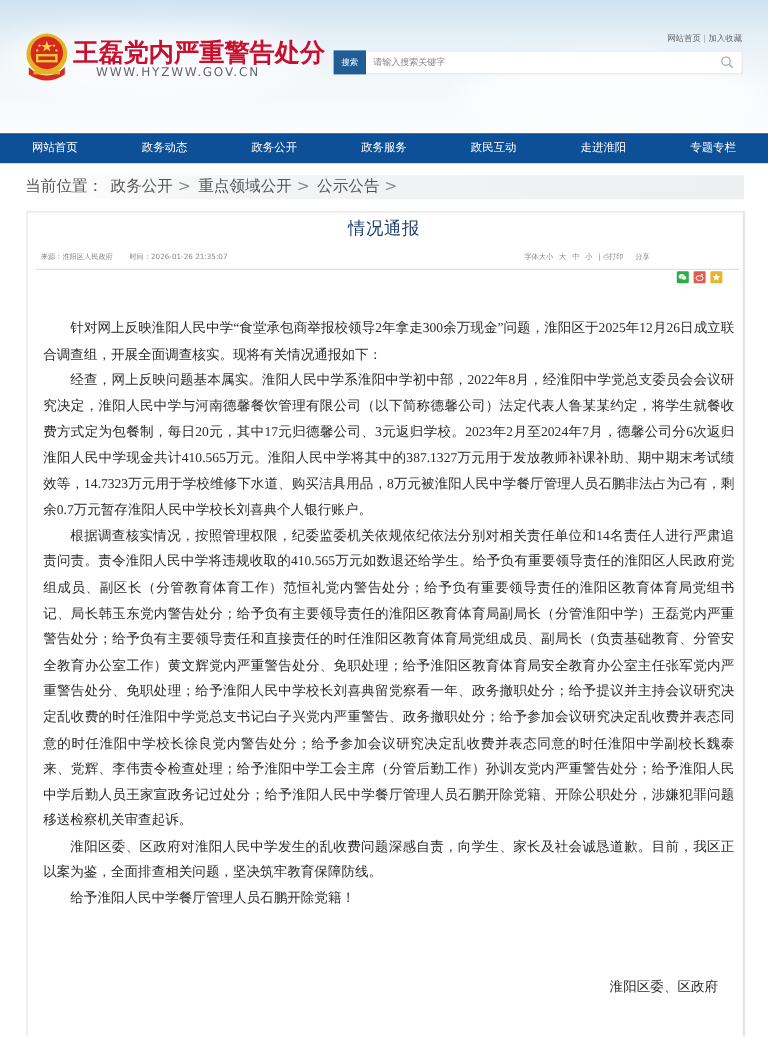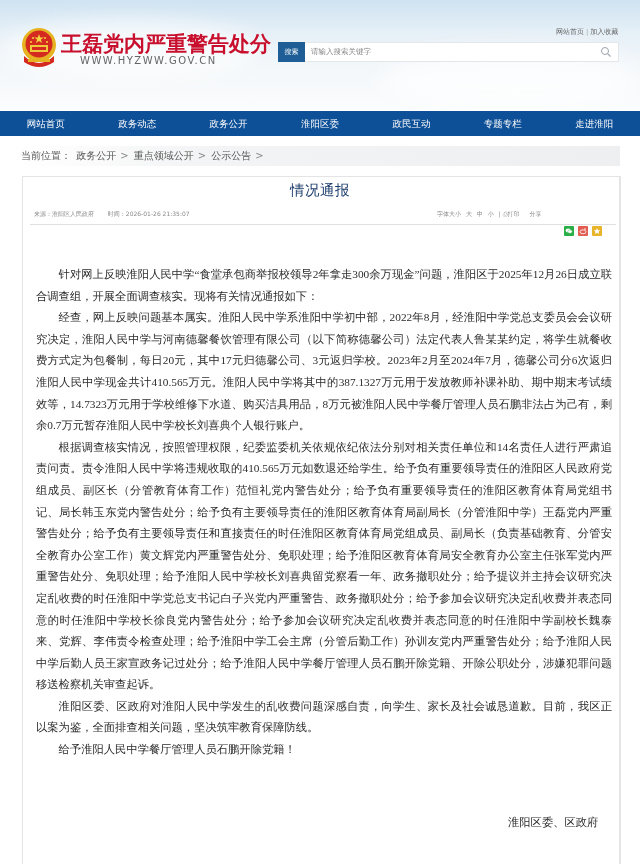--- a/index.html
+++ b/index.html
@@ -50,21 +50,21 @@
       position: absolute; left: 0; top: 111px; width: 640px; height: 25px;
       background: #0e5097;
       display: flex;
     }
     .nav .nav-item {
       flex: 1; color: #fff; font-size: 9.5px; text-align: center; line-height: 25px; white-space: nowrap;
     }
     .breadcrumb-bar {
       position: absolute; left: 18px; top: 146px; width: 602px; height: 20px;
       background: linear-gradient(90deg, #ffffff 0%, #f3f4f5 30%, #eeeff0 100%);
-      font-size: 10px; color: #555; line-height: 20px; padding-left: 3px; white-space: nowrap;
+      font-size: 13px; color: #555; line-height: 20px; padding-left: 3px; white-space: nowrap;
     }
     .breadcrumb-bar .crumb { margin-right: 2px; }
     .breadcrumb-bar .arrow { color: #888; margin: 0 2px; }
     .panel {
       position: absolute; left: 22px; top: 176px; width: 598px; height: 700px;
       border: 1px solid #e4e4e4; background: #fff;
     }
     .article-title {
       position: absolute; left: 0; top: 181px; width: 640px; text-align: center;
       font-size: 14.5px; font-weight: normal; color: #1c3d6b; letter-spacing: 0.5px;
@@ -130,24 +130,24 @@
   <svg class="search-icon" viewBox="0 0 12 12">
     <circle cx="5" cy="5" r="3.5" fill="none" stroke="#9aa4ae" stroke-width="1"></circle>
     <line x1="7.6" y1="7.6" x2="10.5" y2="10.5" stroke="#9aa4ae" stroke-width="1.1"></line>
   </svg>
 </div>
 
 <div class="nav">
   <div class="nav-item">网站首页</div>
   <div class="nav-item">政务动态</div>
   <div class="nav-item">政务公开</div>
-  <div class="nav-item">淮阳区委</div>
+  <div class="nav-item">政务服务</div>
   <div class="nav-item">政民互动</div>
+  <div class="nav-item">走进淮阳</div>
   <div class="nav-item">专题专栏</div>
-  <div class="nav-item">走进淮阳</div>
 </div>
 
 <div class="breadcrumb-bar">
   <span class="crumb">当前位置：</span>
   <span class="crumb">政务公开</span><span class="arrow">&gt;</span>
   <span class="crumb">重点领域公开</span><span class="arrow">&gt;</span>
   <span class="crumb">公示公告</span><span class="arrow">&gt;</span>
 </div>
 
 <div class="panel"></div>

